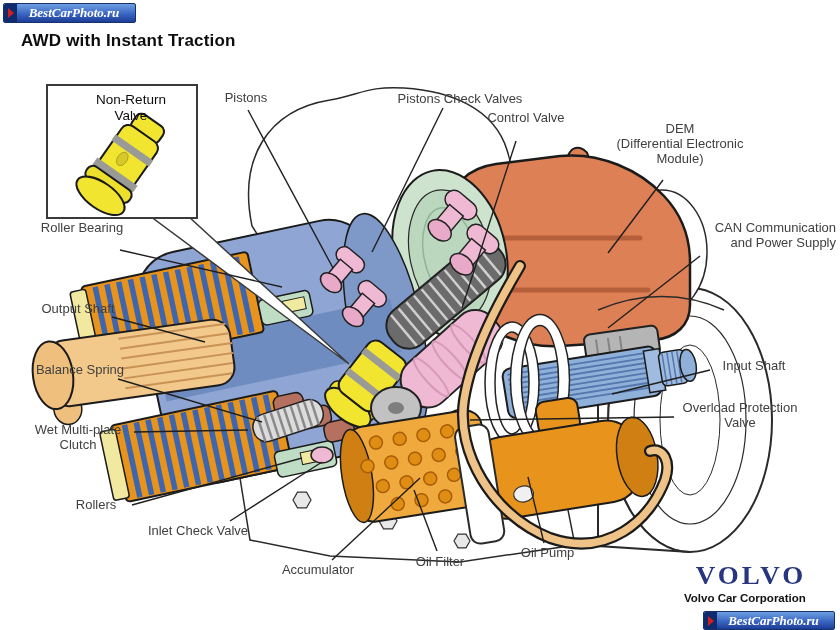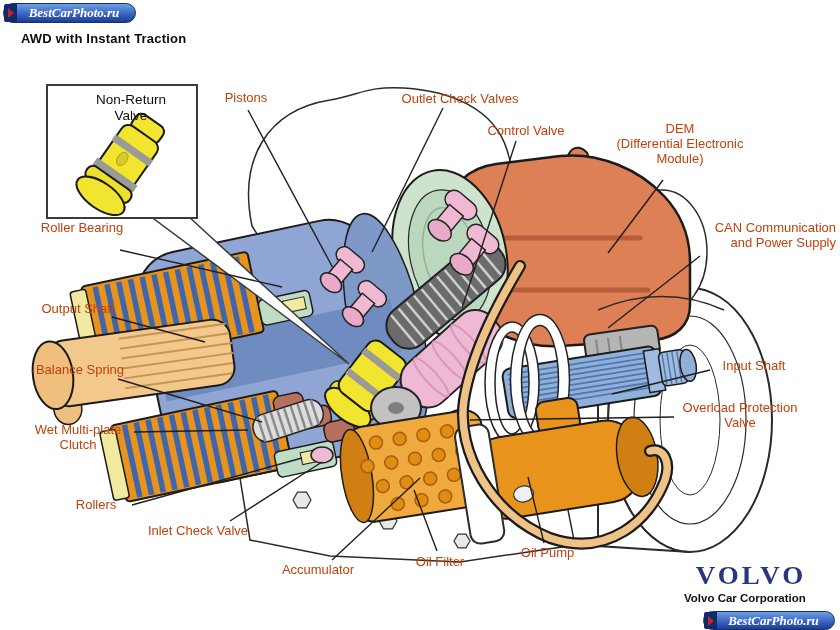--- a/index.html
+++ b/index.html
@@ -1,31 +1,31 @@
 <!DOCTYPE html>
 <html><head>
 <meta charset="utf-8">
 <style>
   html,body{margin:0;padding:0;background:#888;}
   #stage{position:relative;width:840px;height:630px;background:#ffffff;overflow:hidden;
          font-family:"Liberation Sans", sans-serif;color:#0d0d0d;}
   svg{position:absolute;left:0;top:0;}
   .wm{position:absolute;display:flex;align-items:center;height:20px;
       background:linear-gradient(#6f9fe2,#3a66c2 55%,#1d3d96);
-      border:1px solid #16306e;border-radius:10px;box-sizing:border-box;}
+      border:1px solid #16306e;border-radius:2px;box-sizing:border-box;}
   .wm .arrowbox{width:13px;height:100%;background:#102a6e;display:flex;align-items:center;
       justify-content:center;border-radius:2px 0 0 2px;}
   .wm .arrow{width:0;height:0;border-left:6px solid #d02020;border-top:5px solid transparent;
       border-bottom:5px solid transparent;}
   .wm .wmtext{flex:1;text-align:center;color:#fff;font-family:"Liberation Serif",serif;
       font-style:italic;font-weight:bold;font-size:13px;padding-right:4px;white-space:nowrap;}
-  #title{position:absolute;left:21px;top:31px;font-size:13px;font-weight:bold;
+  #title{position:absolute;left:21px;top:31px;font-size:17px;font-weight:bold;
       letter-spacing:.2px;}
   .lbl{position:absolute;font-size:13px;line-height:1.16;text-align:center;
-      white-space:pre-line;color:#c2410c;}
+      white-space:pre-line;color:#404040;}
   #callout-text{position:absolute;left:47px;top:92px;width:168px;text-align:center;
       font-size:13.5px;line-height:1.15;white-space:pre-line;}
   #volvo-logo{position:absolute;left:684px;top:561px;width:134px;text-align:center;
       font-family:"Liberation Serif",serif;font-weight:bold;font-size:27px;
       letter-spacing:3px;color:#27367f;transform:scaleY(.92);}
   #volvo-company{position:absolute;left:684px;top:592px;width:134px;text-align:left;
       font-size:11.5px;font-weight:bold;color:#111;}
 </style>
 </head>
 <body>
@@ -252,22 +252,22 @@
       </span>
     <span class="wmtext">BestCarPhoto.ru</span>
   </div>
 
   <div id="title">AWD with Instant Traction</div>
 
   <div id="callout-text">Non-Return
 Valve</div>
 
   <div class="lbl" style="left:210px;top:90px;width:72px;">Pistons</div>
-  <div class="lbl" style="left:393px;top:91px;width:134px;">Outlet Check Valves</div>
-  <div class="lbl" style="left:480px;top:123px;width:92px;">Control Valve</div>
+  <div class="lbl" style="left:393px;top:91px;width:134px;">Pistons Check Valves</div>
+  <div class="lbl" style="left:480px;top:110px;width:92px;">Control Valve</div>
   <div class="lbl" style="left:585px;top:121px;width:190px;">DEM
 (Differential Electronic
 Module)</div>
   <div class="lbl" style="left:678px;top:220px;width:158px;text-align:right;">CAN Communication
 and Power Supply</div>
   <div class="lbl" style="left:26px;top:220px;width:112px;">Roller Bearing</div>
   <div class="lbl" style="left:26px;top:301px;width:104px;">Output Shaft</div>
   <div class="lbl" style="left:24px;top:362px;width:112px;">Balance Spring</div>
   <div class="lbl" style="left:22px;top:422px;width:112px;">Wet Multi-plate
 Clutch</div>

